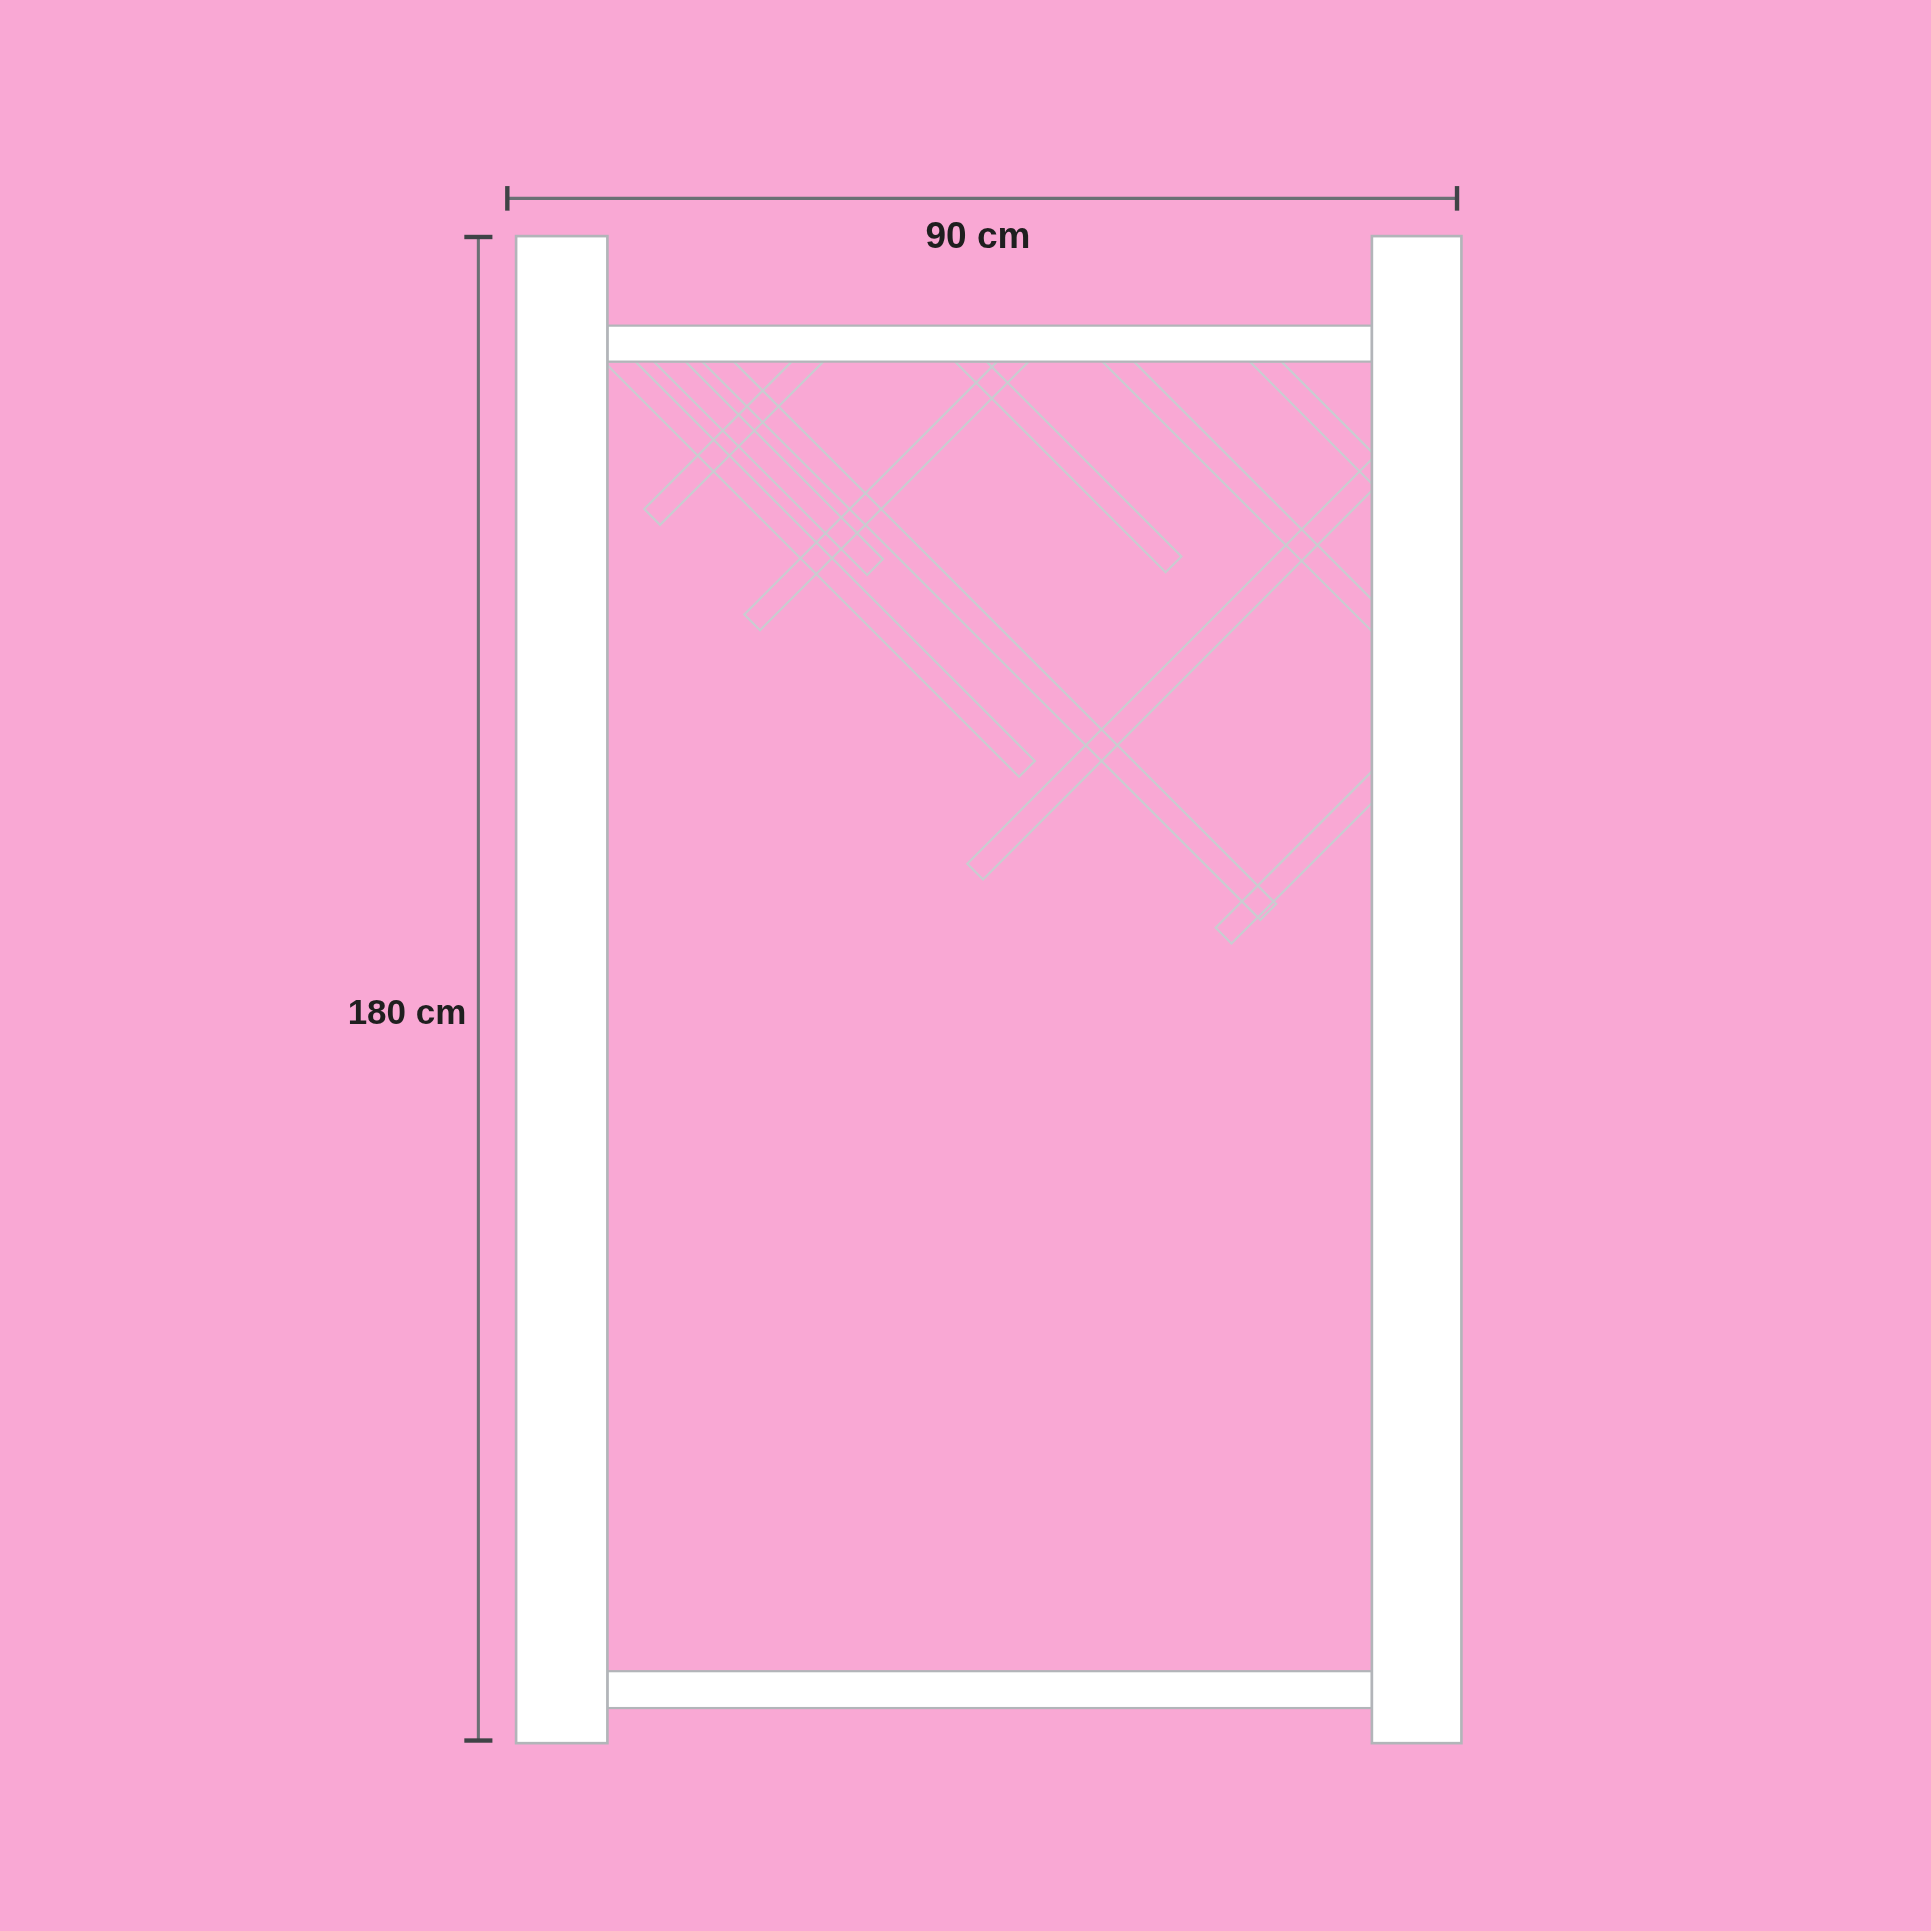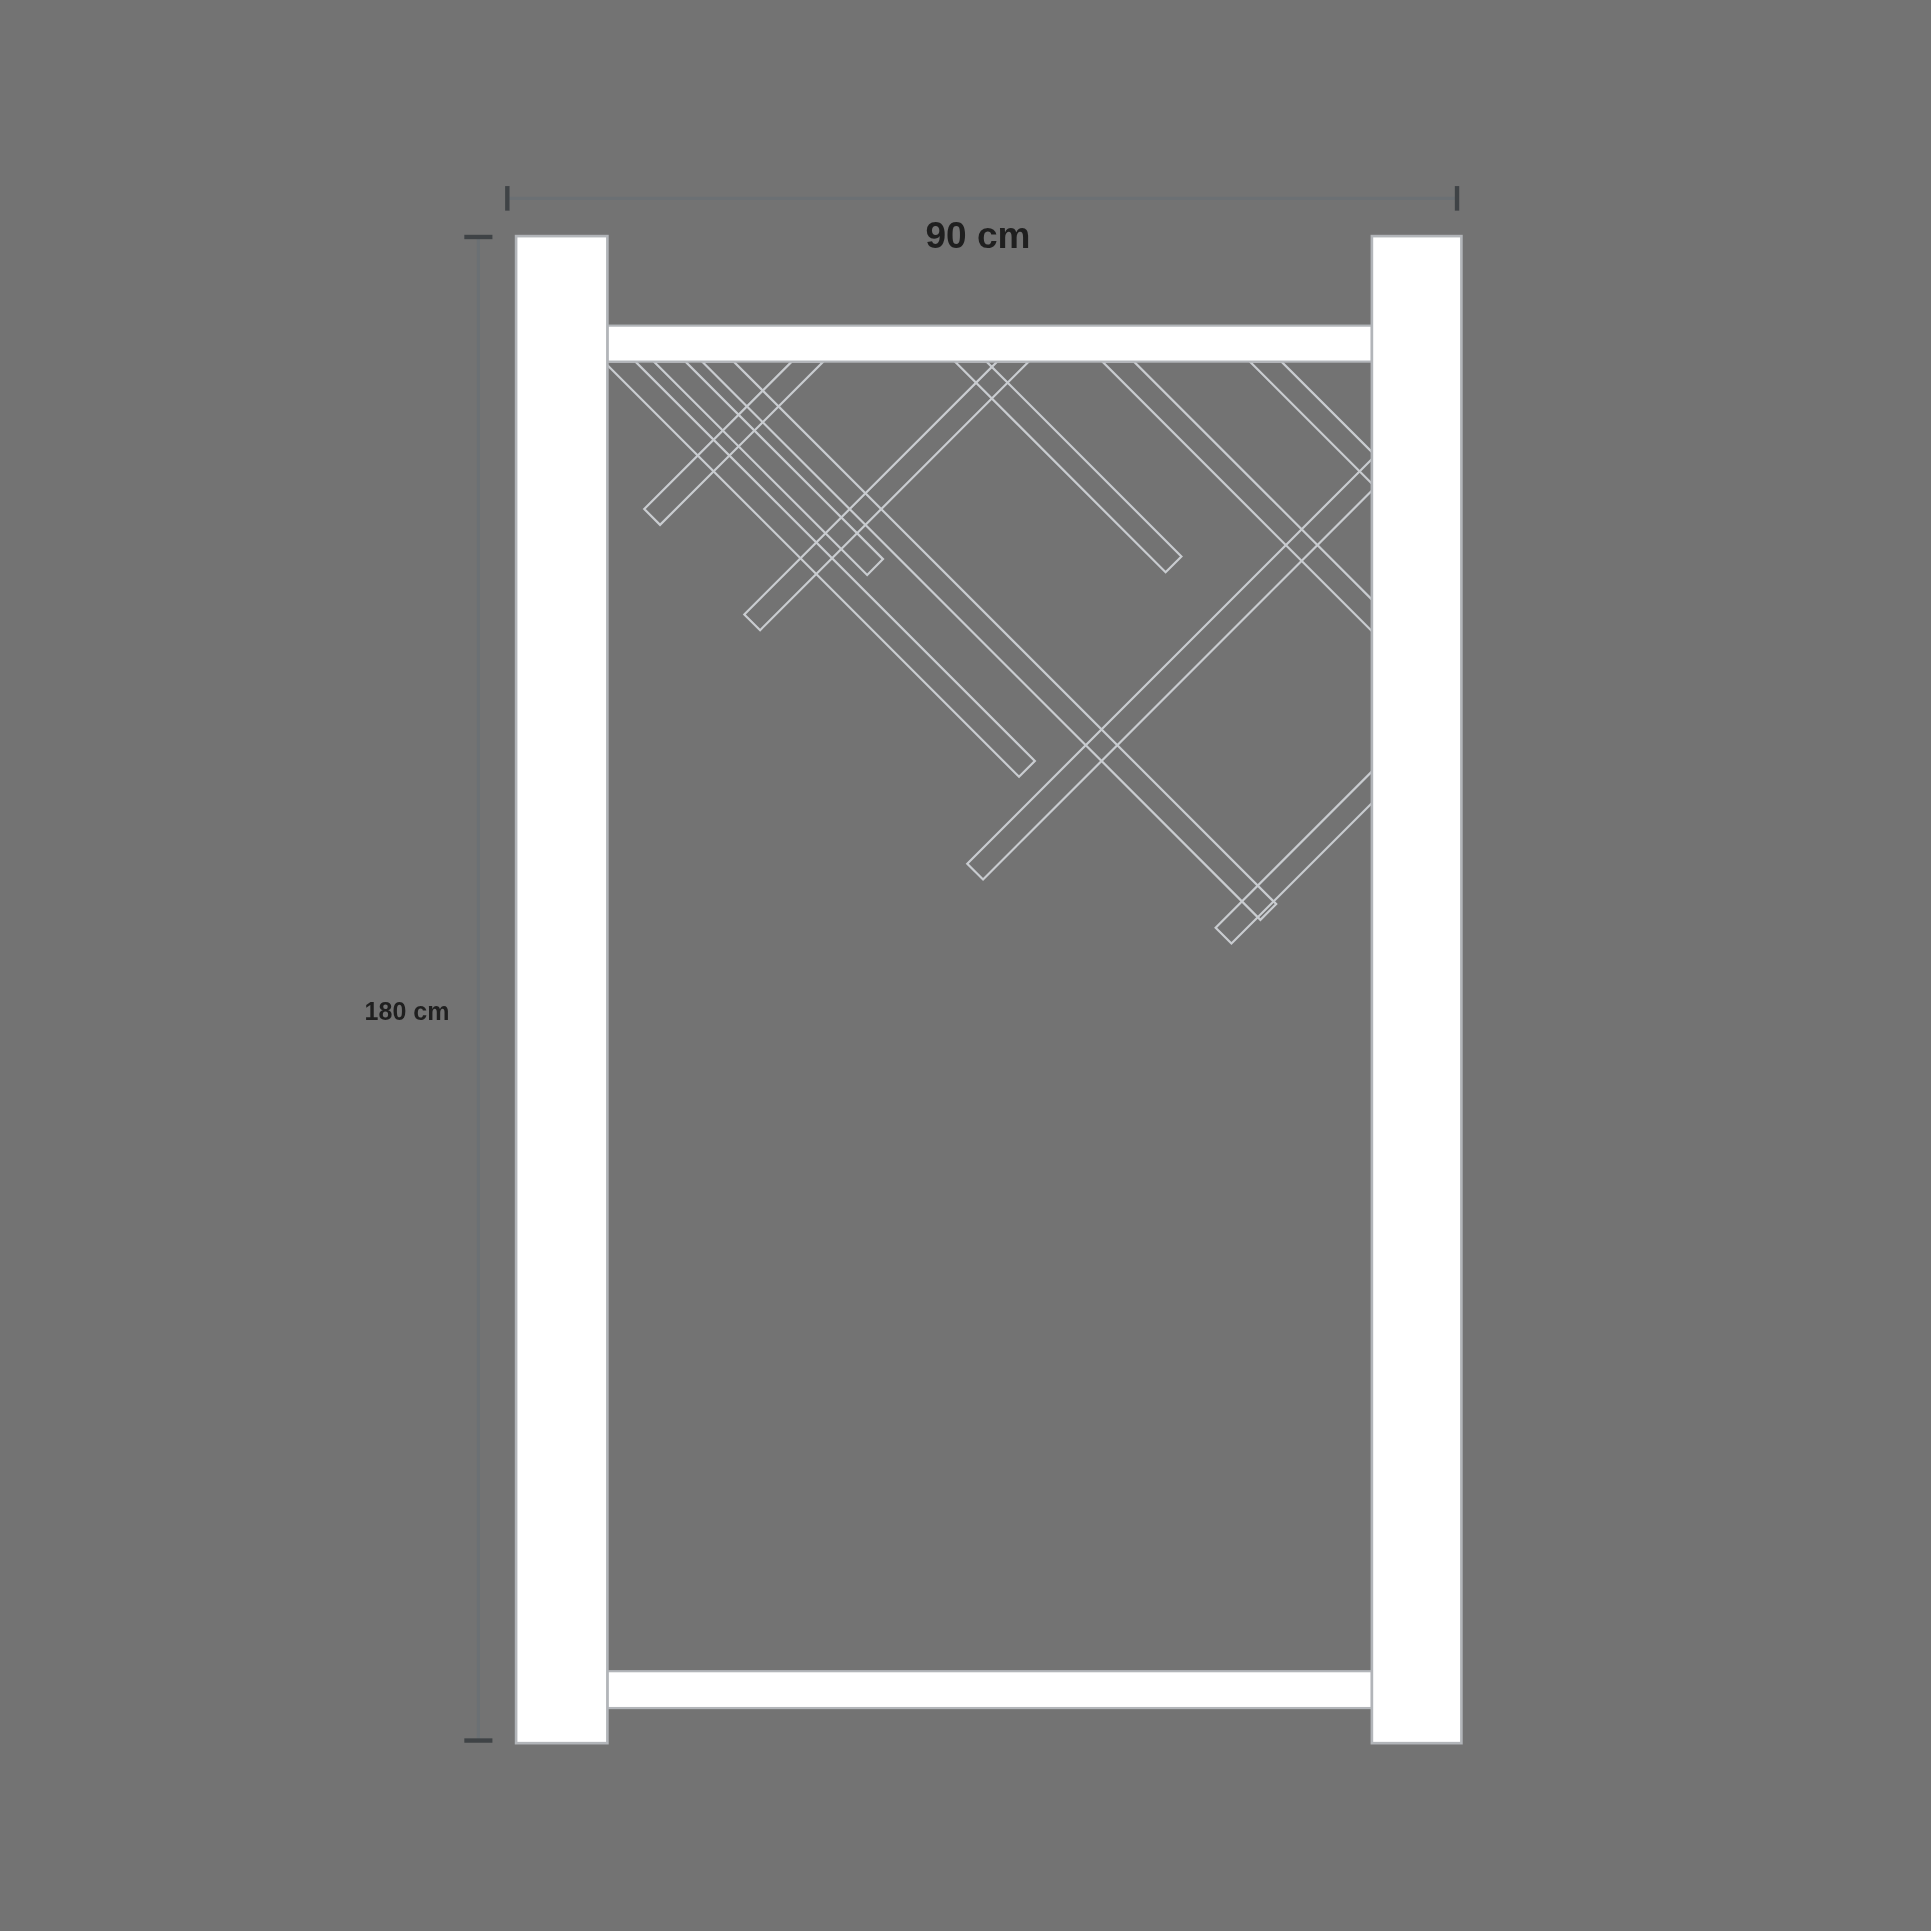--- a/index.html
+++ b/index.html
@@ -5,38 +5,38 @@
   html, body {
     margin: 0;
     padding: 0;
     background: #ffffff;
     font-family: "Liberation Sans", "DejaVu Sans", sans-serif;
   }
   #canvas {
     position: relative;
     width: 1931px;
     height: 1931px;
-    background: #737373;
+    background: #f9a8d4;
     overflow: hidden;
   }
   #drawing {
     position: absolute;
     left: 0;
     top: 0;
   }
   .dim-label {
     position: absolute;
     transform: translate(-50%, -50%);
     font-weight: bold;
     color: #1f1f1f;
     white-space: nowrap;
     line-height: 1;
   }
   #width-label  { font-size: 37px; }
-  #height-label { font-size: 25px; }
+  #height-label { font-size: 35px; }
 </style>
 </head>
 <body>
 
 <div id="canvas">
   <svg id="drawing" width="1931" height="1931" viewBox="0 0 2200 2200">
       <defs>
         <clipPath id="lattice-clip">
           <rect x="692" y="412" width="871" height="1490"></rect>
         </clipPath>

